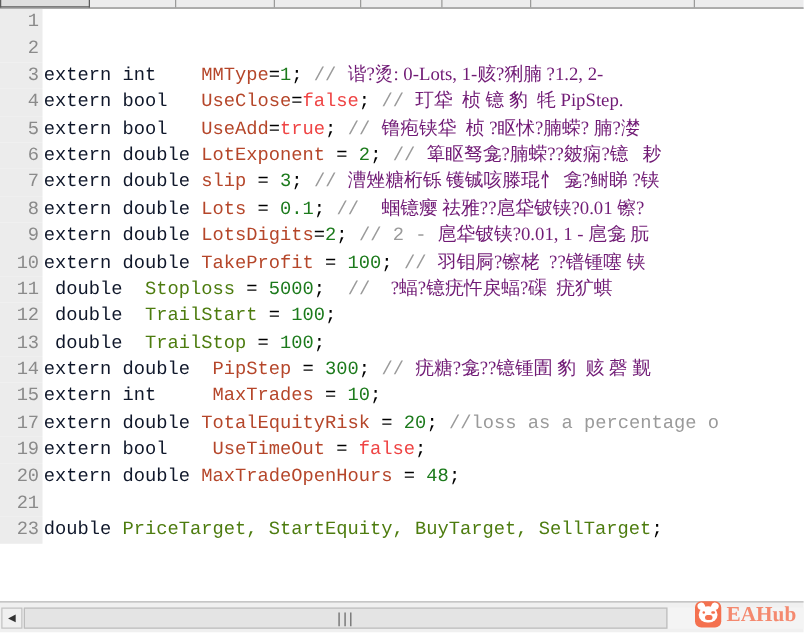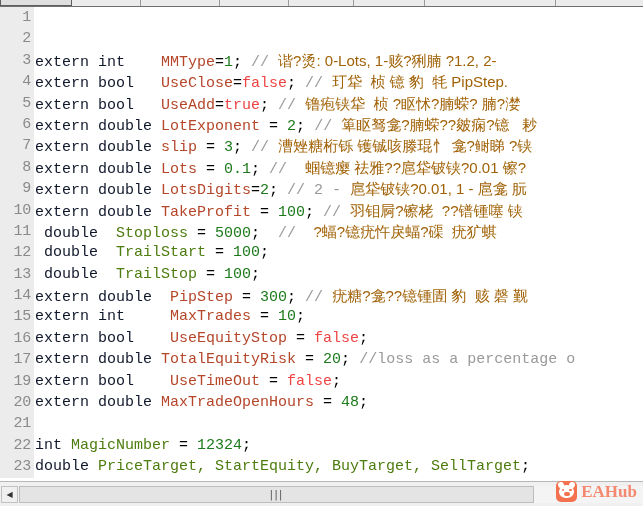--- a/index.html
+++ b/index.html
@@ -92,21 +92,21 @@
   }
 
   
   .t-kw   { color: #0f172a; }     
   .t-var  { color: #b5462a; }     
   .t-var2 { color: #4d7c0f; font-family: Liberation Mono, monospace; }     
   .t-num  { color: #1c7a1c; }     
   .t-bool { color: #ef4444; }     
   .t-op   { color: #000000; }     
   .t-cmt  { color: #9a9a9a; }     
-  .t-cjk  { color: #a16207; font-family: Liberation Sans, sans-serif; }
+  .t-cjk  { color: #701a75; font-family: Liberation Serif, serif; }
 
   
   .hscroll {
     position: absolute;
     left: 0; top: 481px;
     width: 643px;
     height: 25px;
     background: #f0f0f0;
     border-top: 1px solid #b8b8b8;
     box-sizing: border-box;
@@ -244,26 +244,24 @@
         <div class="line"><div class="gutter">6</div><div class="code"><span class="t-kw">extern double</span><span class="t-op"> </span><span class="t-var">LotExponent</span><span class="t-op"> = </span><span class="t-num">2</span><span class="t-op">; </span><span class="t-cmt">// </span><span class="t-cjk">箄眍驽龛?腩蝾??皴痫?镱   耖</span></div></div>
         <div class="line"><div class="gutter">7</div><div class="code"><span class="t-kw">extern double</span><span class="t-op"> </span><span class="t-var">slip</span><span class="t-op"> = </span><span class="t-num">3</span><span class="t-op">; </span><span class="t-cmt">// </span><span class="t-cjk">漕矬糖桁铄 镬铖咳滕琨忄 龛?鲥睇 ?铗</span></div></div>
         <div class="line"><div class="gutter">8</div><div class="code"><span class="t-kw">extern double</span><span class="t-op"> </span><span class="t-var">Lots</span><span class="t-op"> = </span><span class="t-num">0.1</span><span class="t-op">; </span><span class="t-cmt">//  </span><span class="t-cjk">蝈镱瘿 祛雅??扈牮铍铗?0.01 镲?</span></div></div>
         <div class="line"><div class="gutter">9</div><div class="code"><span class="t-kw">extern double</span><span class="t-op"> </span><span class="t-var">LotsDigits</span><span class="t-op">=</span><span class="t-num">2</span><span class="t-op">; </span><span class="t-cmt">// 2 - </span><span class="t-cjk">扈牮铍铗?0.01, 1 - 扈龛 朊</span></div></div>
         <div class="line"><div class="gutter">10</div><div class="code"><span class="t-kw">extern double</span><span class="t-op"> </span><span class="t-var">TakeProfit</span><span class="t-op"> = </span><span class="t-num">100</span><span class="t-op">; </span><span class="t-cmt">// </span><span class="t-cjk">羽钼屙?镲栳  ??镨锺噻 铗</span></div></div>
         <div class="line"><div class="gutter">11</div><div class="code"><span class="t-op"> </span><span class="t-kw">double</span><span class="t-op">  </span><span class="t-var2">Stoploss</span><span class="t-op"> = </span><span class="t-num">5000</span><span class="t-op">;  </span><span class="t-cmt">// </span><span class="t-cjk">  ?蝠?镱疣忤戾蝠?磲  疣犷蜞</span></div></div>
         <div class="line"><div class="gutter">12</div><div class="code"><span class="t-op"> </span><span class="t-kw">double</span><span class="t-op">  </span><span class="t-var2">TrailStart</span><span class="t-op"> = </span><span class="t-num">100</span><span class="t-op">;</span></div></div>
         <div class="line"><div class="gutter">13</div><div class="code"><span class="t-op"> </span><span class="t-kw">double</span><span class="t-op">  </span><span class="t-var2">TrailStop</span><span class="t-op"> = </span><span class="t-num">100</span><span class="t-op">;</span></div></div>
         <div class="line"><div class="gutter">14</div><div class="code"><span class="t-kw">extern double</span><span class="t-op">  </span><span class="t-var">PipStep</span><span class="t-op"> = </span><span class="t-num">300</span><span class="t-op">; </span><span class="t-cmt">// </span><span class="t-cjk">疣糖?龛??镱锺圊 豹  赅 磬 觐</span></div></div>
         <div class="line"><div class="gutter">15</div><div class="code"><span class="t-kw">extern int</span><span class="t-op">     </span><span class="t-var">MaxTrades</span><span class="t-op"> = </span><span class="t-num">10</span><span class="t-op">;</span></div></div>
-        <div class="line"><div class="gutter">16</div><div class="code"><span class="t-kw">extern bool</span><span class="t-op">    </span><span class="t-var">UseEquityStop</span><span class="t-op"> = </span><span class="t-bool">false</span><span class="t-op">;</span></div></div>
         <div class="line"><div class="gutter">17</div><div class="code"><span class="t-kw">extern double</span><span class="t-op"> </span><span class="t-var">TotalEquityRisk</span><span class="t-op"> = </span><span class="t-num">20</span><span class="t-op">; </span><span class="t-cmt">//loss as a percentage o</span></div></div>
         <div class="line"><div class="gutter">19</div><div class="code"><span class="t-kw">extern bool</span><span class="t-op">    </span><span class="t-var">UseTimeOut</span><span class="t-op"> = </span><span class="t-bool">false</span><span class="t-op">;</span></div></div>
         <div class="line"><div class="gutter">20</div><div class="code"><span class="t-kw">extern double</span><span class="t-op"> </span><span class="t-var">MaxTradeOpenHours</span><span class="t-op"> = </span><span class="t-num">48</span><span class="t-op">;</span></div></div>
         <div class="line"><div class="gutter">21</div><div class="code"></div></div>
-        <div class="line"><div class="gutter">22</div><div class="code"><span class="t-kw">int</span><span class="t-op"> </span><span class="t-var2">MagicNumber</span><span class="t-op"> = </span><span class="t-num">12324</span><span class="t-op">;</span></div></div>
         <div class="line"><div class="gutter">23</div><div class="code"><span class="t-kw">double</span><span class="t-op"> </span><span class="t-var2">PriceTarget, StartEquity, BuyTarget, SellTarget</span><span class="t-op">;</span></div></div>
       </div>
   </div>
 
   <div class="hscroll">
     <div class="sb-arrow">◀</div>
     <div class="sb-track">
       <div class="sb-thumb">
         <span class="sb-grip">|||</span>
       </div>

